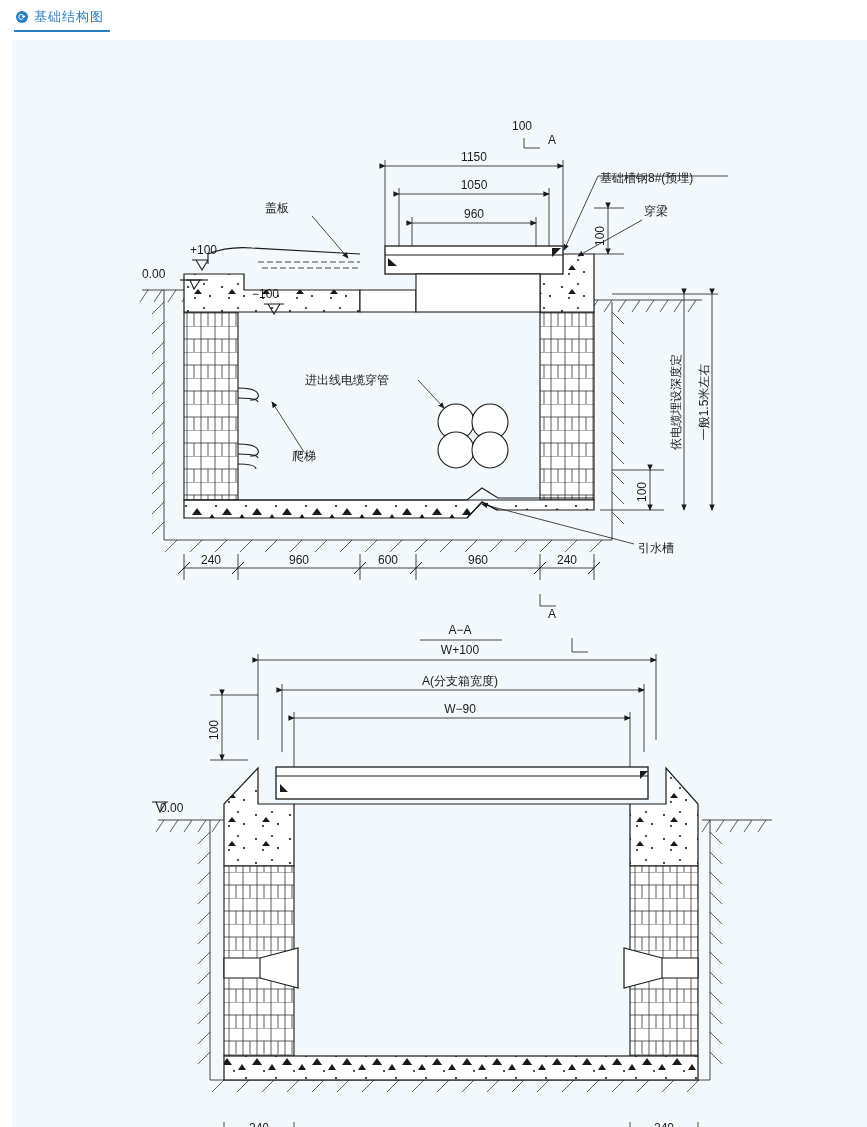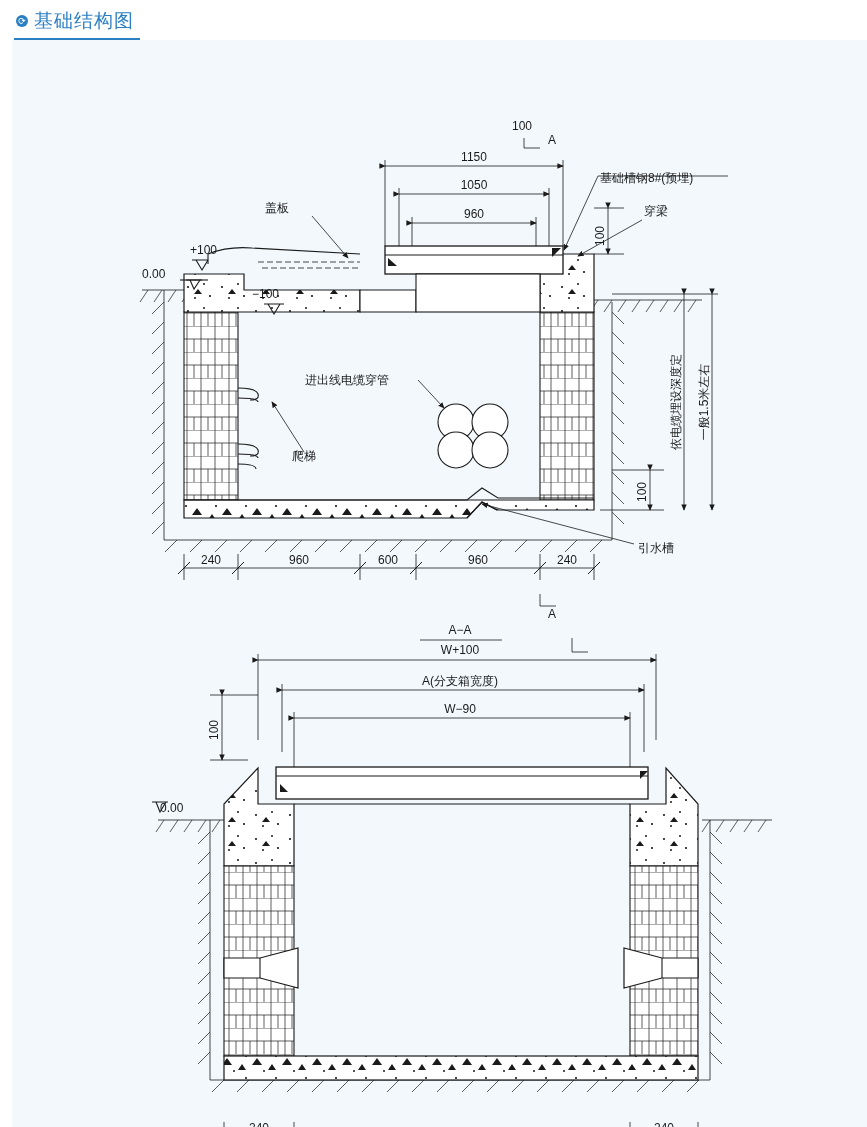--- a/index.html
+++ b/index.html
@@ -21,21 +21,21 @@
     display:flex;align-items:center;gap:6px;
     border-bottom:2px solid #2b7fc3;
     padding:0 6px 4px 2px;
   }
   #header .bullet{
     width:12px;height:12px;border-radius:50%;
     background:#2b7fc3;color:#fff;font-size:9px;line-height:12px;
     text-align:center;display:inline-block;
   }
   #header .title-text{
-    font-size:19px;color:#2b7fc3;letter-spacing:1px;
+    font-size:13px;color:#2b7fc3;letter-spacing:1px;
   }
   
   #drawing{
     position:absolute;left:12px;top:40px;width:867px;height:1087px;
     background:#f2f8fc;
   }
   svg{display:block;}
   text{font-family:"Liberation Sans","DejaVu Sans",sans-serif;fill:#1a1a1a;}
   .dim{font-size:12px;}
   .lbl{font-size:12px;}

